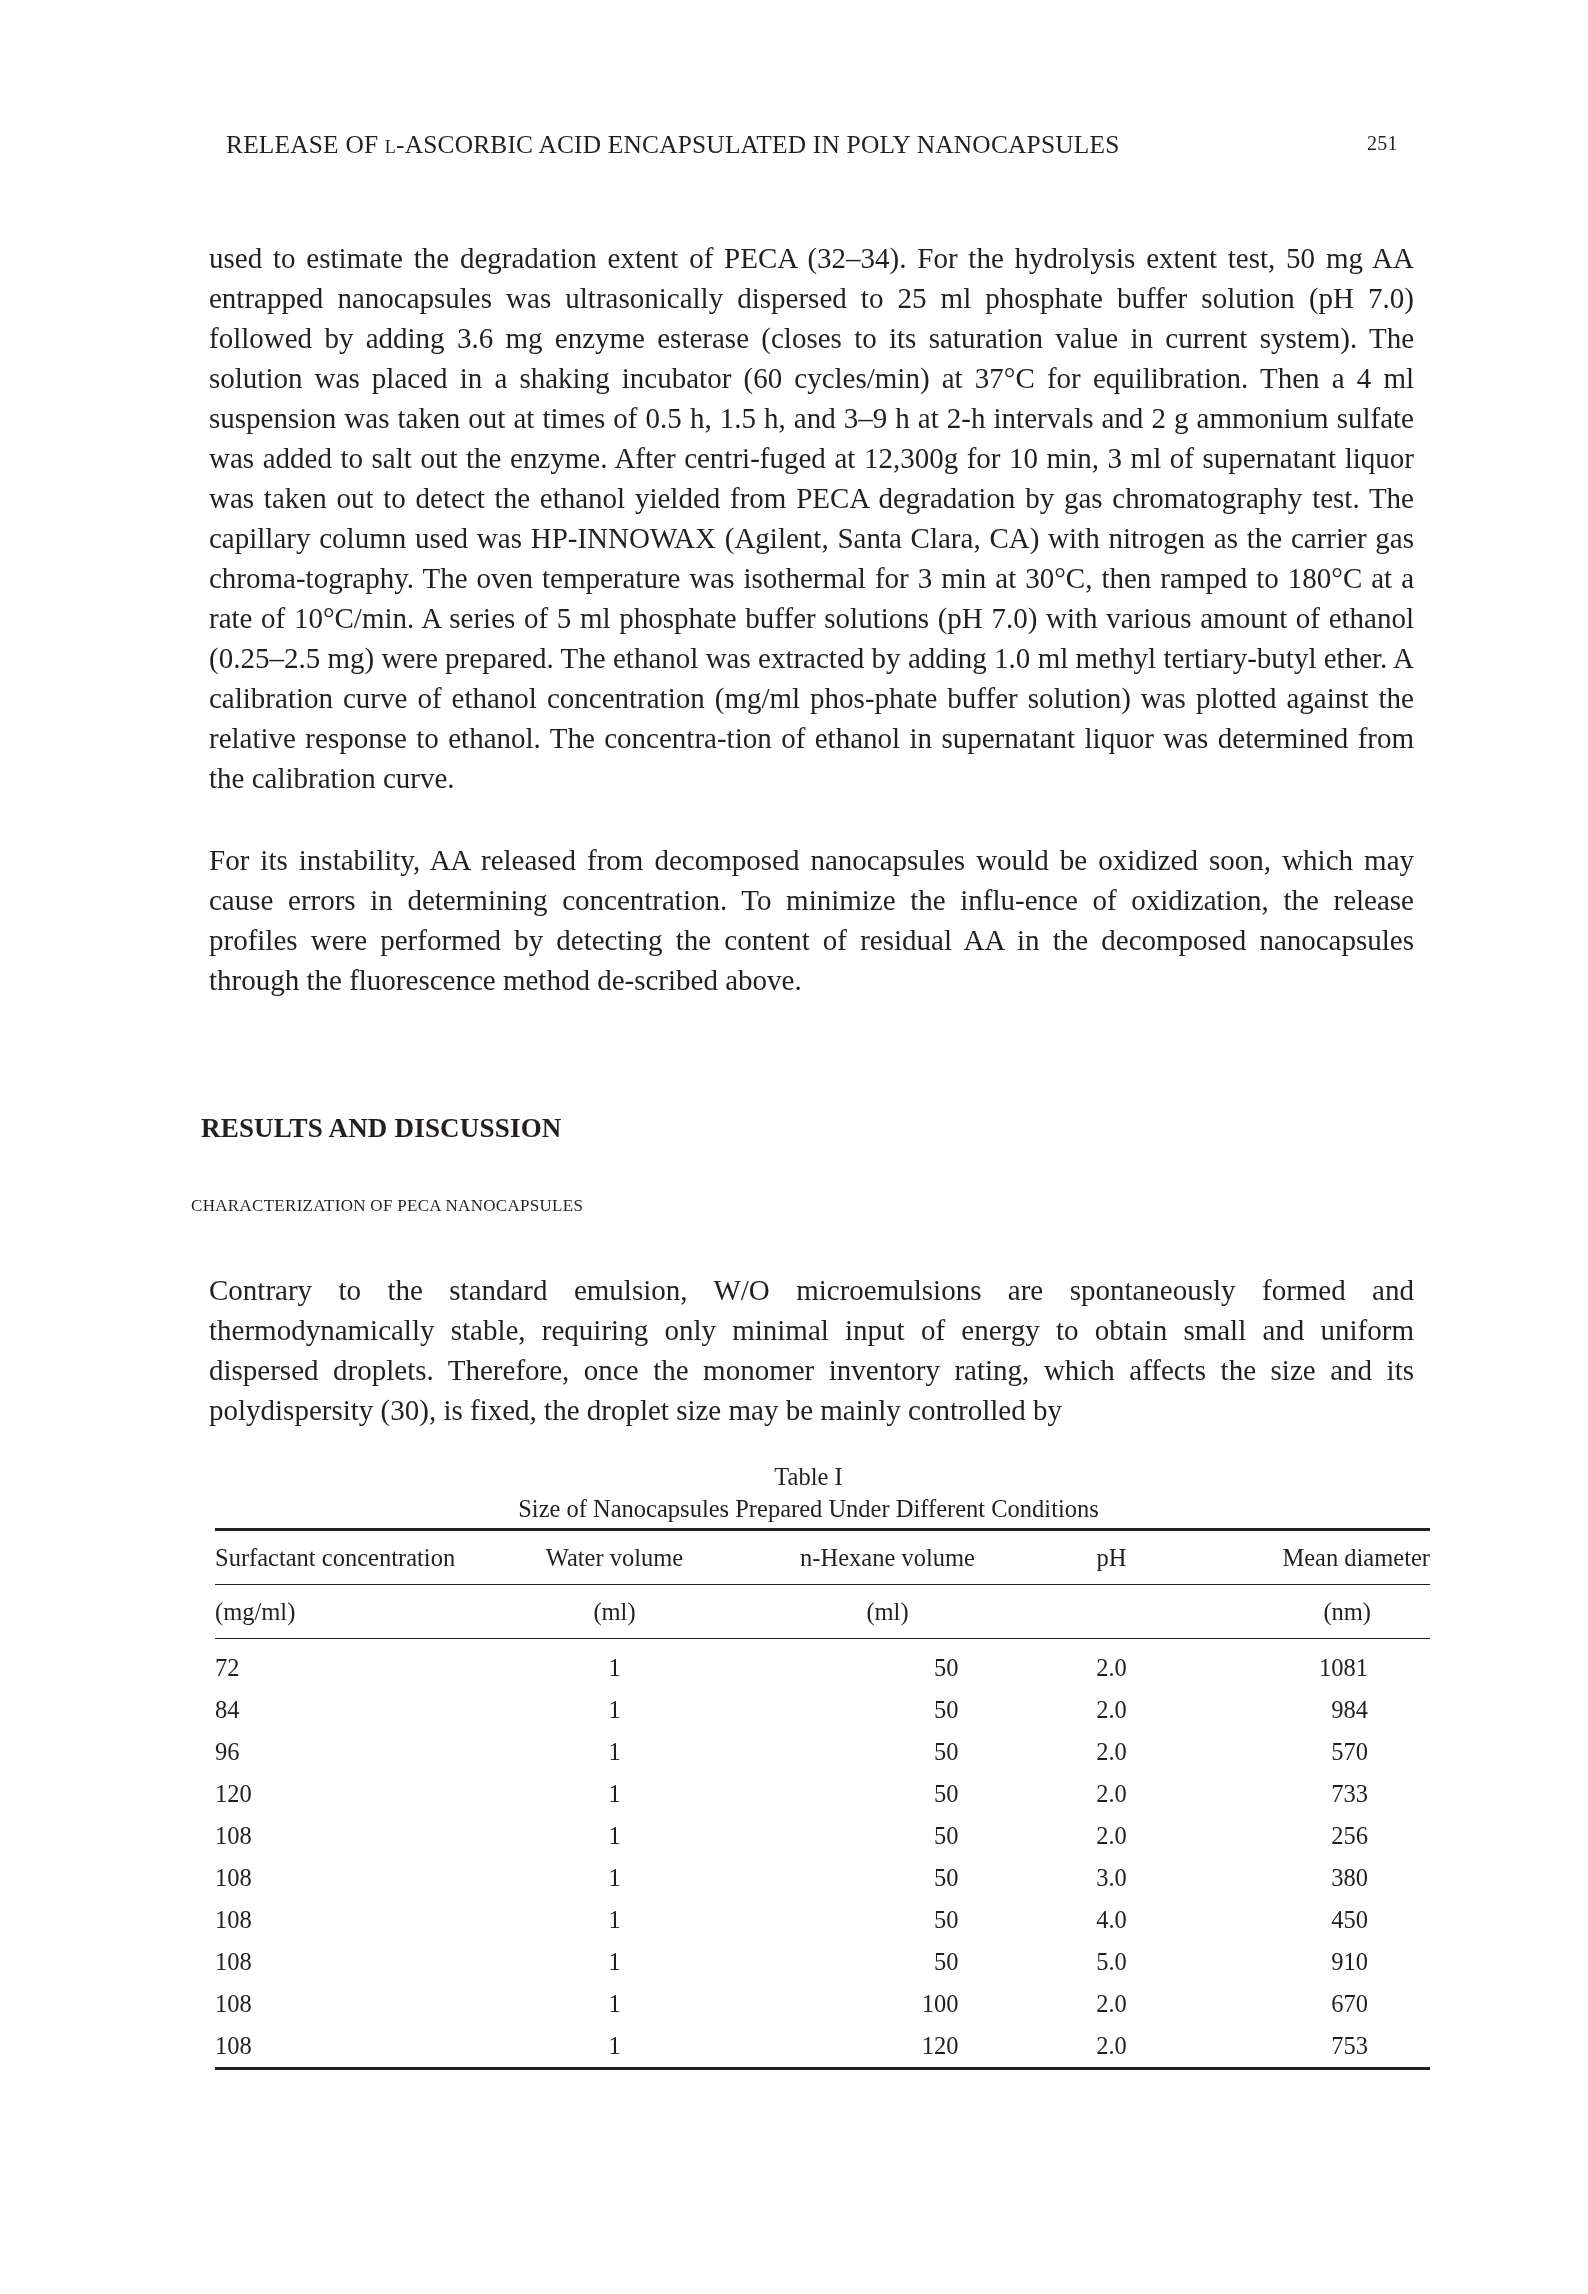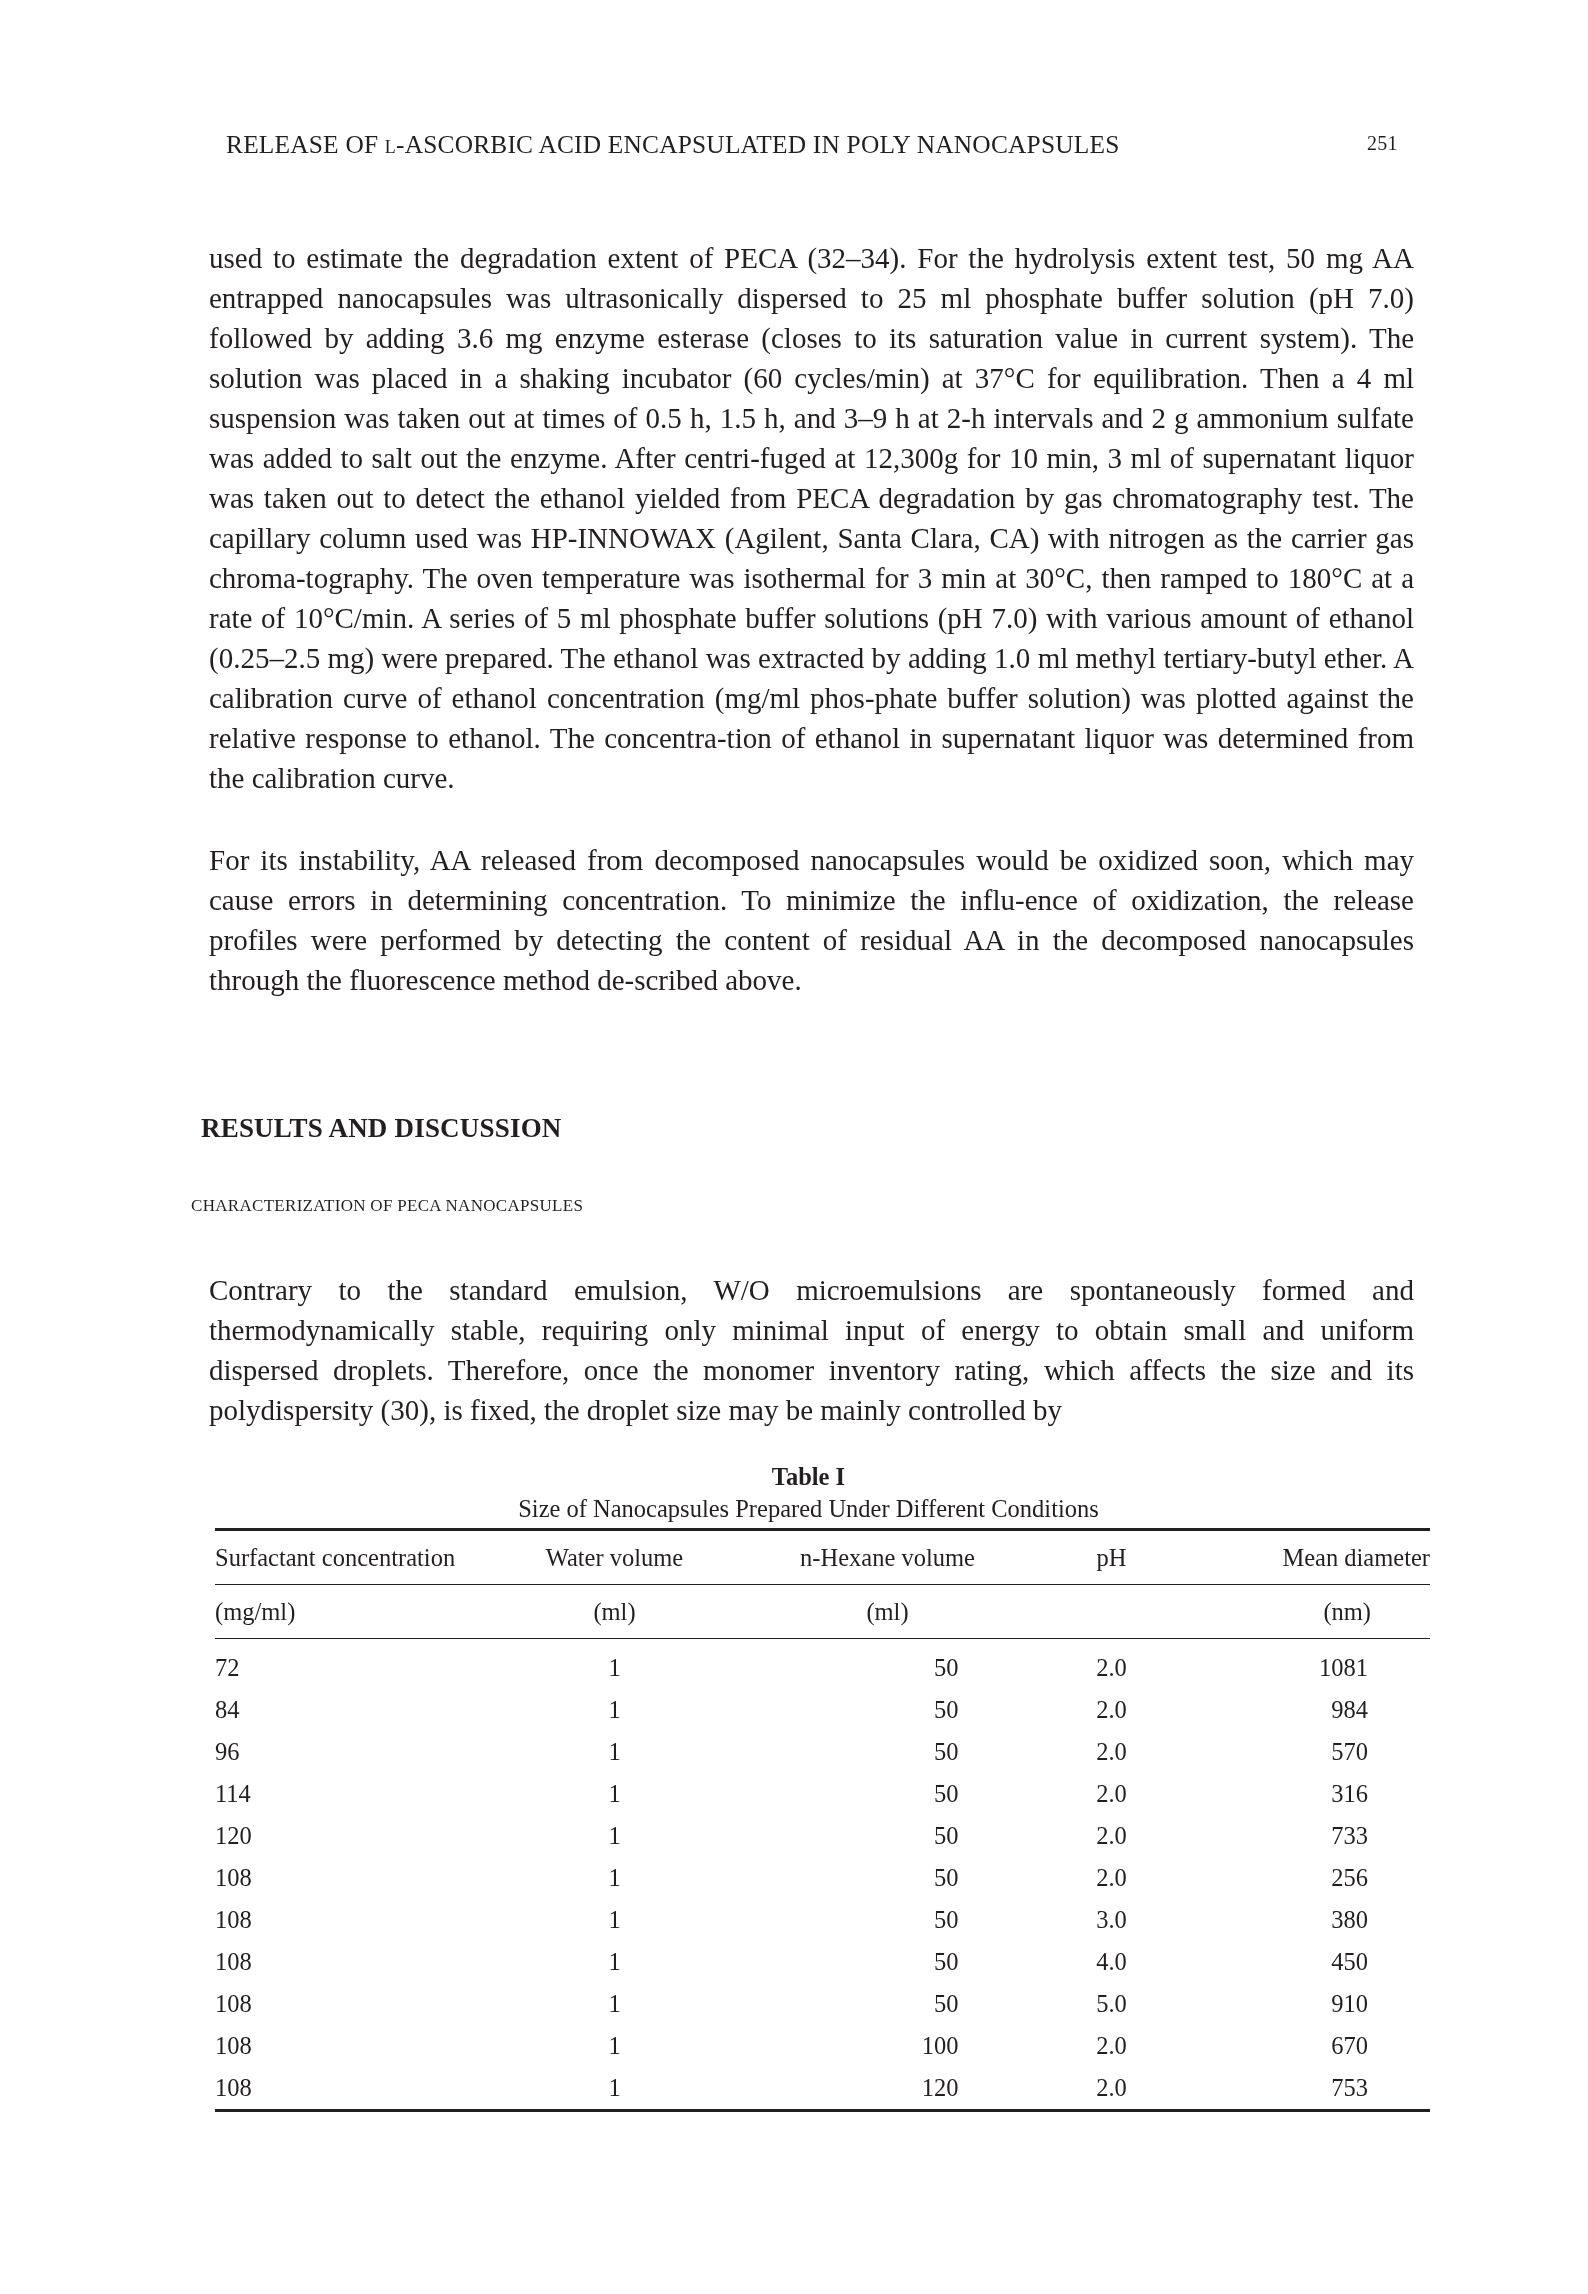--- a/index.html
+++ b/index.html
@@ -31,21 +31,21 @@
     font-size: 27px; font-weight: bold; letter-spacing: 0.2px;
   }
   .subsection-heading {
     position: absolute; left: 191px; top: 1196px;
     font-size: 17px; letter-spacing: 0.3px;
   }
 
   .table-caption {
     position: absolute; left: 201px; width: 1215px; top: 1461px; text-align: center;
   }
-  .table-caption .label { font-size: 24.5px; font-weight: bold; line-height: 32px; }
+  .table-caption .label { font-size: 24.5px; font-weight: normal; line-height: 32px; }
   .table-caption .subtitle { font-size: 24.5px; line-height: 32px; }
 
   .data-table {
     position: absolute; left: 215px; top: 1528px; width: 1215px;
     border-collapse: collapse; font-size: 24.5px;
   }
   .data-table thead tr.head-row th {
     border-top: 3.3px solid #231f20; border-bottom: 1.4px solid #231f20;
     height: 53px; font-weight: normal; padding: 0; vertical-align: middle;
   }
@@ -129,27 +129,20 @@
         <td class="c5"><span class="num-c5">984</span></td>
       </tr>
     <tr>
         <td class="c1">96</td>
         <td class="c2">1</td>
         <td class="c3"><span class="num-c3">50</span></td>
         <td class="c4">2.0</td>
         <td class="c5"><span class="num-c5">570</span></td>
       </tr>
     <tr>
-        <td class="c1">114</td>
-        <td class="c2">1</td>
-        <td class="c3"><span class="num-c3">50</span></td>
-        <td class="c4">2.0</td>
-        <td class="c5"><span class="num-c5">316</span></td>
-      </tr>
-    <tr>
         <td class="c1">120</td>
         <td class="c2">1</td>
         <td class="c3"><span class="num-c3">50</span></td>
         <td class="c4">2.0</td>
         <td class="c5"><span class="num-c5">733</span></td>
       </tr>
     <tr>
         <td class="c1">108</td>
         <td class="c2">1</td>
         <td class="c3"><span class="num-c3">50</span></td>

